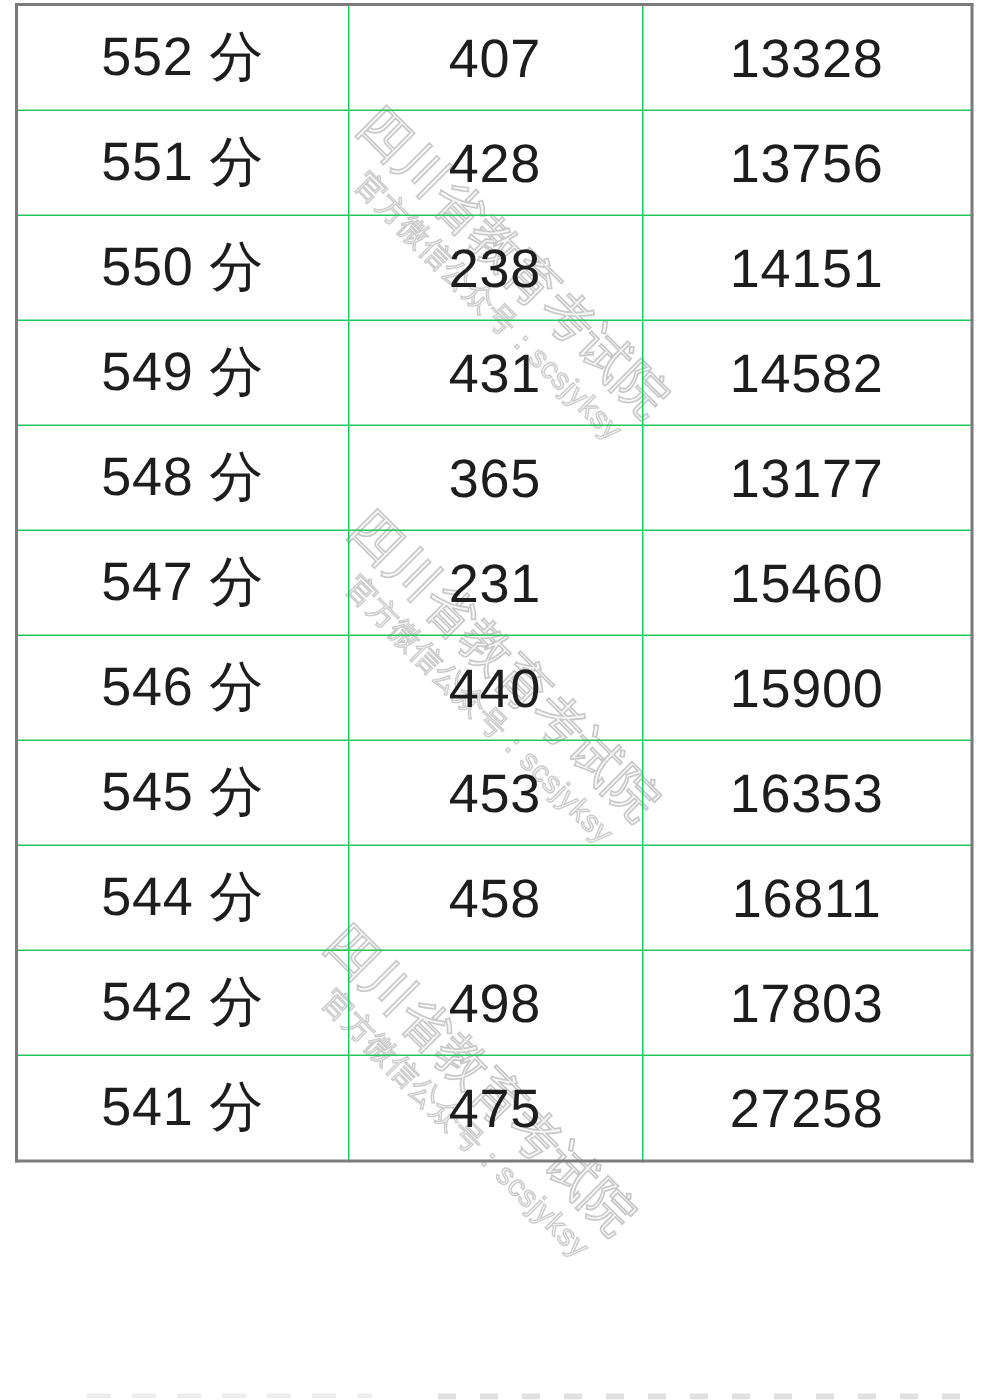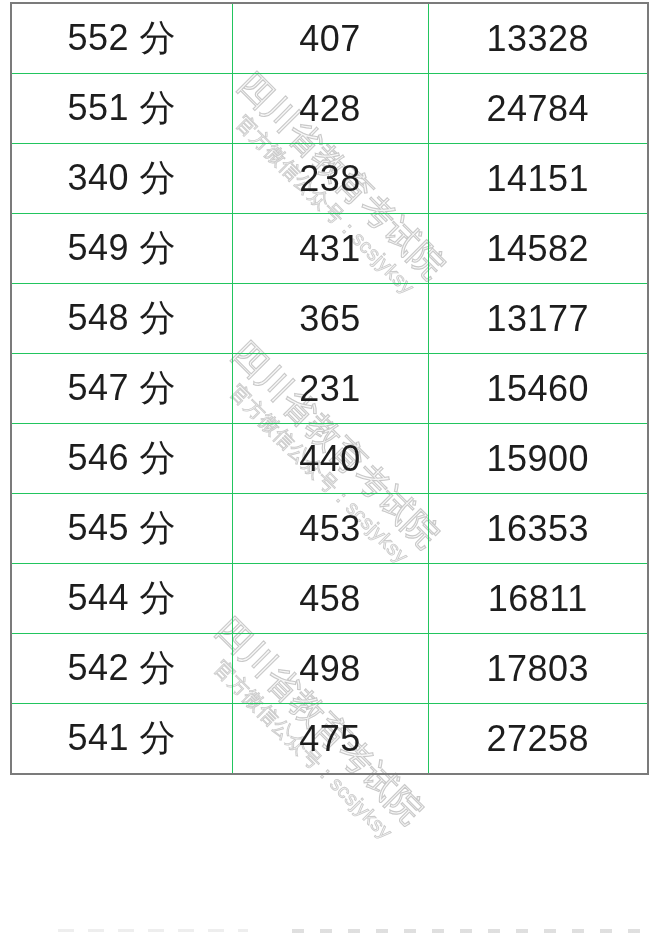--- a/index.html
+++ b/index.html
@@ -102,24 +102,24 @@
       </colgroup>
       <tbody>
           <tr>
     <td>552 分</td>
     <td>407</td>
     <td>13328</td>
   </tr>
           <tr>
     <td>551 分</td>
     <td>428</td>
-    <td>24784</td>
+    <td>13756</td>
   </tr>
           <tr>
-    <td>340 分</td>
+    <td>550 分</td>
     <td>238</td>
     <td>14151</td>
   </tr>
           <tr>
     <td>549 分</td>
     <td>431</td>
     <td>14582</td>
   </tr>
           <tr>
     <td>548 分</td>

